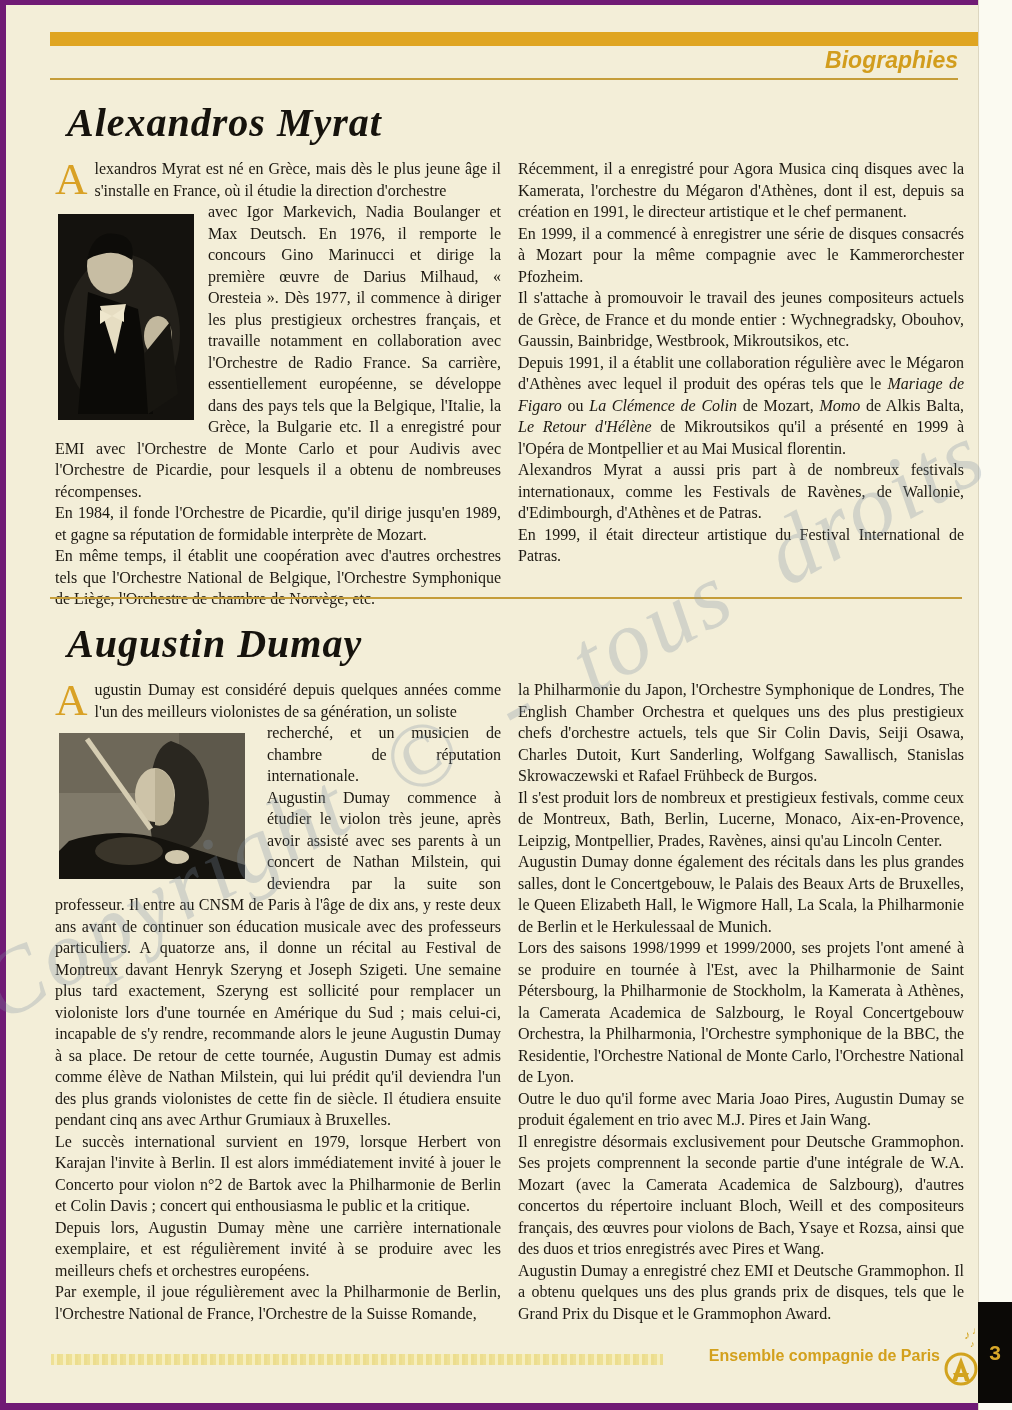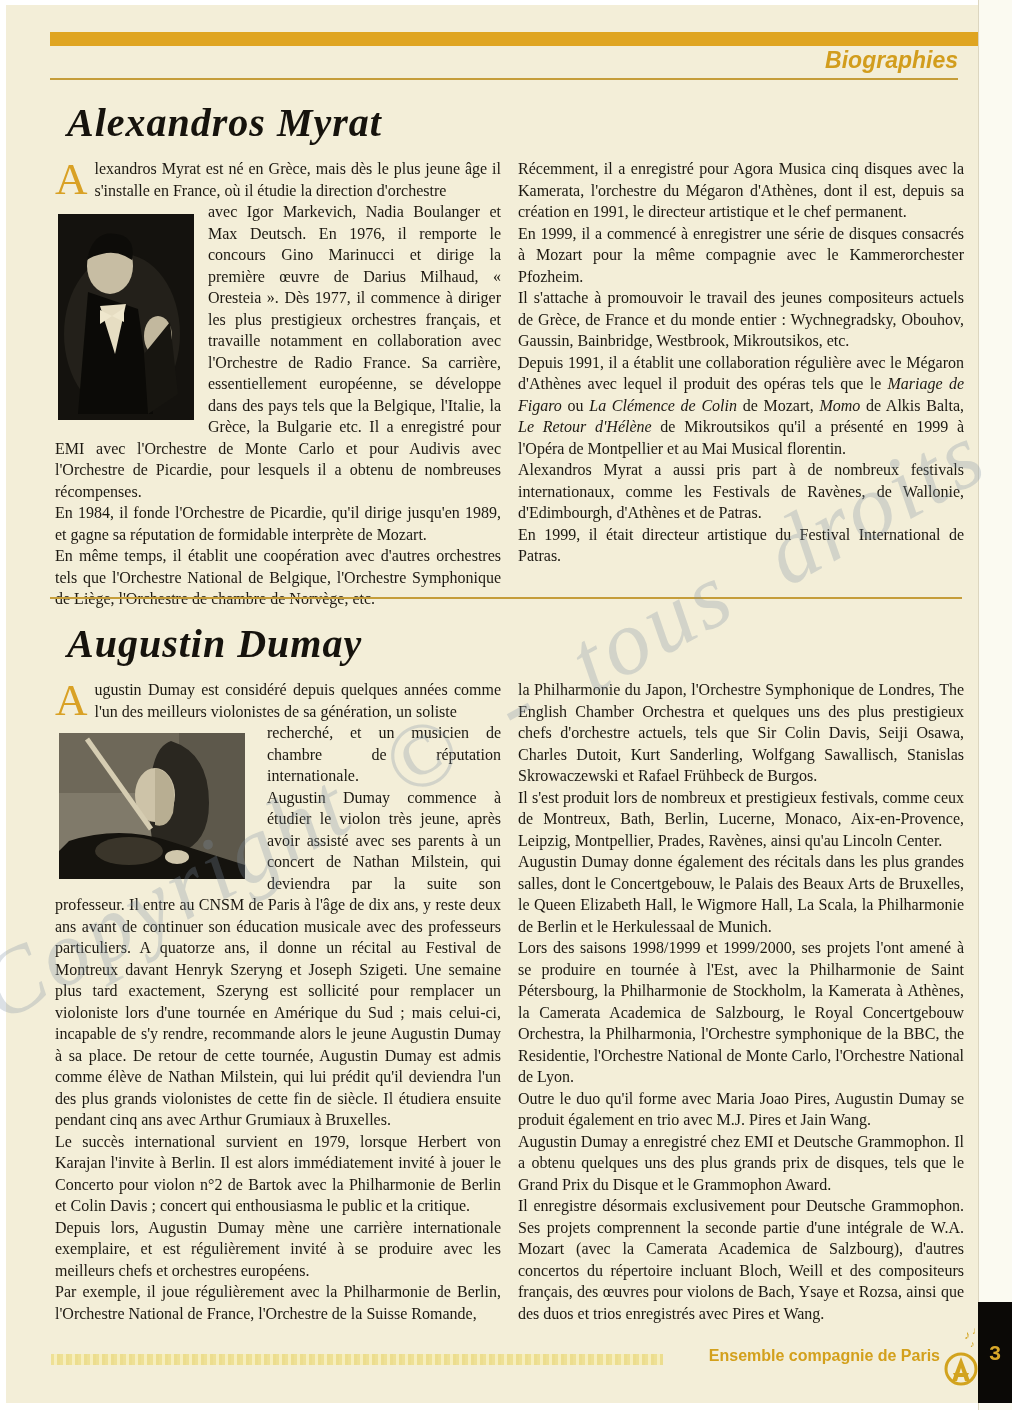--- a/index.html
+++ b/index.html
@@ -1,16 +1,16 @@
 <!DOCTYPE html>
 <html><head>
 <meta charset="utf-8">
 <style>
   html,body{margin:0;padding:0;background:#090806;}
-  .page{position:relative;width:1012px;height:1410px;background:#ffffff;overflow:hidden;
+  .page{position:relative;width:1012px;height:1410px;background:#701a75;overflow:hidden;
         font-family:"Liberation Serif",serif;}
   .sheet{position:absolute;left:6px;top:5px;width:972px;height:1398px;background:#f3eed8;}
   .right-strip{position:absolute;left:978px;top:0;width:34px;height:1410px;background:#fbfaf1;
         border-left:1px solid #dcd6c0;}
   .pagenum-box{position:absolute;left:978px;top:1302px;width:34px;height:101px;background:#0b0906;
         display:flex;align-items:center;justify-content:center;z-index:4;}
   .pagenum-box span{color:#d8a82a;font:bold 21px "Liberation Sans",sans-serif;}
 
   .gold-bar{position:absolute;left:44px;top:27px;width:928px;height:14px;background:#dfa522;}
   .header-label{position:absolute;right:20px;top:42px;font-family:"Liberation Sans",sans-serif;
@@ -112,22 +112,22 @@
           <p>Le succès international survient en 1979, lorsque Herbert von Karajan l'invite à Berlin. Il est alors immédiatement invité à jouer le Concerto pour violon n°2 de Bartok avec la Philharmonie de Berlin et Colin Davis ; concert qui enthousiasma le public et la critique.</p>
           <p>Depuis lors, Augustin Dumay mène une carrière internationale exemplaire, et est régulièrement invité à se produire avec les meilleurs chefs et orchestres européens.</p>
           <p>Par exemple, il joue régulièrement avec la Philharmonie de Berlin, l'Orchestre National de France, l'Orchestre de la Suisse Romande,</p>
         </div>
         <div class="col">
           <p>la Philharmonie du Japon, l'Orchestre Symphonique de Londres, The English Chamber Orchestra et quelques uns des plus prestigieux chefs d'orchestre actuels, tels que Sir Colin Davis, Seiji Osawa, Charles Dutoit, Kurt Sanderling, Wolfgang Sawallisch, Stanislas Skrowaczewski et Rafael Frühbeck de Burgos.</p>
           <p>Il s'est produit lors de nombreux et prestigieux festivals, comme ceux de Montreux, Bath, Berlin, Lucerne, Monaco, Aix-en-Provence, Leipzig, Montpellier, Prades, Ravènes, ainsi qu'au Lincoln Center.</p>
           <p>Augustin Dumay donne également des récitals dans les plus grandes salles, dont le Concertgebouw, le Palais des Beaux Arts de Bruxelles, le Queen Elizabeth Hall, le Wigmore Hall, La Scala, la Philharmonie de Berlin et le Herkulessaal de Munich.</p>
           <p>Lors des saisons 1998/1999 et 1999/2000, ses projets l'ont amené à se produire en tournée à l'Est, avec la Philharmonie de Saint Pétersbourg, la Philharmonie de Stockholm, la Kamerata à Athènes, la Camerata Academica de Salzbourg, le Royal Concertgebouw Orchestra, la Philharmonia, l'Orchestre symphonique de la BBC, the Residentie, l'Orchestre National de Monte Carlo, l'Orchestre National de Lyon.</p>
           <p>Outre le duo qu'il forme avec Maria Joao Pires, Augustin Dumay se produit également en trio avec M.J. Pires et Jain Wang.</p>
+          <p>Il enregistre désormais exclusivement pour Deutsche Grammophon. Ses projets comprennent la seconde partie d'une intégrale de W.A. Mozart (avec la Camerata Academica de Salzbourg), d'autres concertos du répertoire incluant Bloch, Weill et des compositeurs français, des œuvres pour violons de Bach, Ysaye et Rozsa, ainsi que des duos et trios enregistrés avec Pires et Wang.</p>
           <p>Augustin Dumay a enregistré chez EMI et Deutsche Grammophon. Il a obtenu quelques uns des plus grands prix de disques, tels que le Grand Prix du Disque et le Grammophon Award.</p>
-          <p>Il enregistre désormais exclusivement pour Deutsche Grammophon. Ses projets comprennent la seconde partie d'une intégrale de W.A. Mozart (avec la Camerata Academica de Salzbourg), d'autres concertos du répertoire incluant Bloch, Weill et des compositeurs français, des œuvres pour violons de Bach, Ysaye et Rozsa, ainsi que des duos et trios enregistrés avec Pires et Wang.</p>
         </div>
       </div>
     </section>
 
     <div class="footer-band"></div>
     <div class="footer-brand">Ensemble compagnie de Paris</div>
     <svg class="logo" width="38" height="66" viewBox="0 0 38 66">
       <circle cx="17" cy="44" r="15" fill="none" stroke="#d2a31e" stroke-width="3"></circle>
       <path d="M17 32 L8 56 L13 56 L17 43 L21 56 L26 56 Z" fill="#d2a31e"></path>
       <path d="M9 48 L25 48 L23 52 L11 52 Z" fill="#d2a31e"></path>

